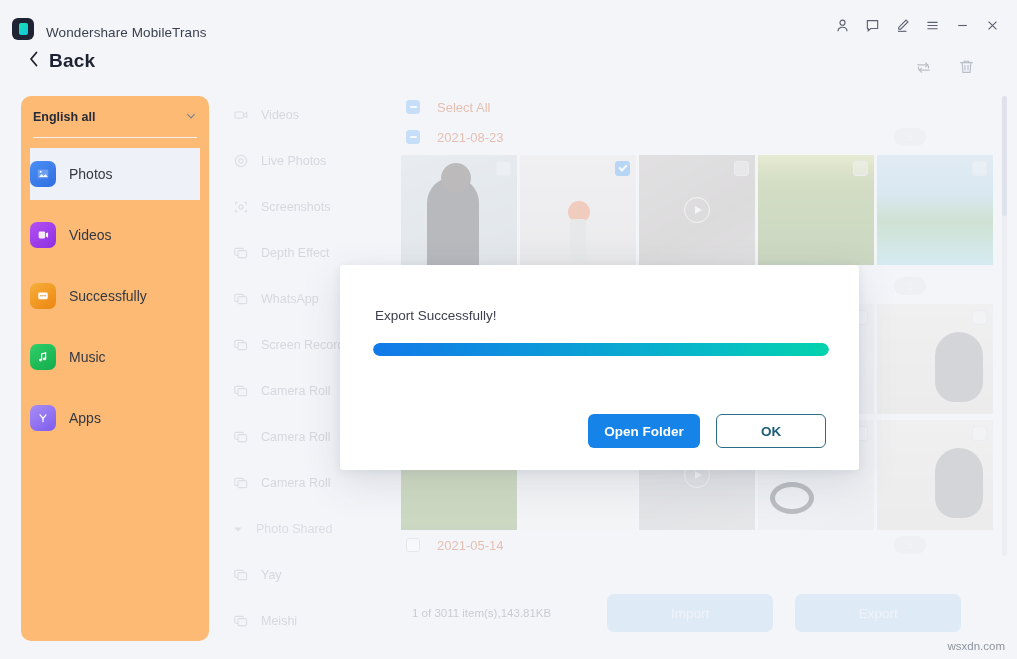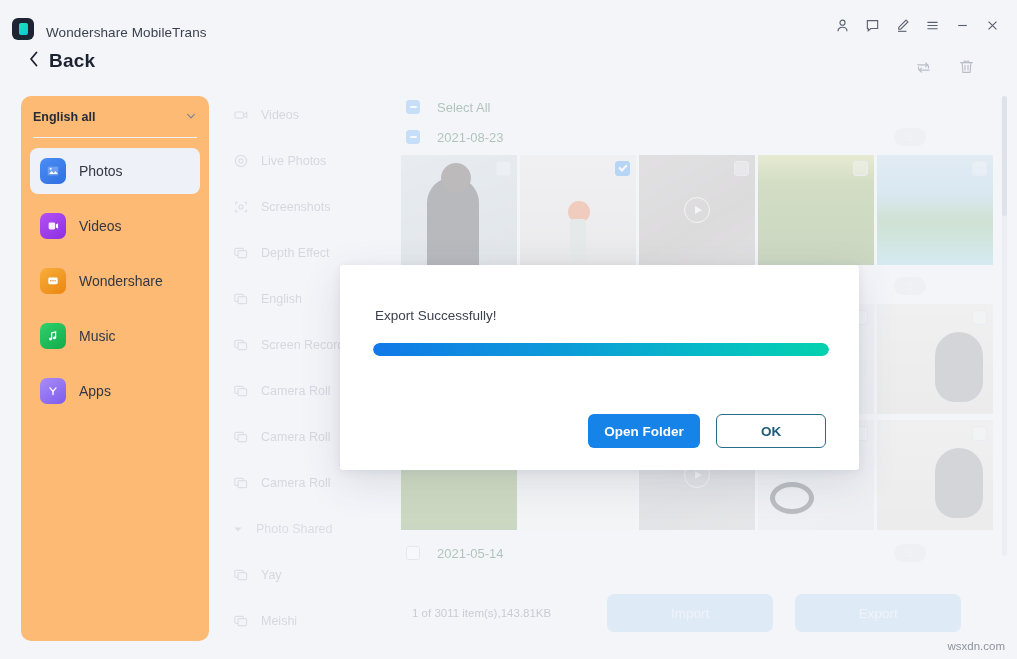--- a/index.html
+++ b/index.html
@@ -80,22 +80,21 @@
   .lang-select {
     height: 42px; margin: 0 12px;
     display: flex; align-items: center;
     border-bottom: 1px solid #eef0f4;
   }
   .lang-label { font-size: 12.5px; font-weight: bold; color: #262b38; }
   .lang-caret { margin-left: auto; color: #7d838f; }
   .nav { padding: 10px 9px 0 9px; }
   .nav-item {
     display: flex; align-items: center;
-    height: 46px; border-radius: 8px;
-    padding-left: 10px;
+    height: 52px; border-radius: 0;
     margin-bottom: 9px;
   }
   .nav-item.active { background: #eef1f7; }
   .nav-icon {
     width: 26px; height: 26px; border-radius: 7px;
     display: flex; align-items: center; justify-content: center;
     flex: none;
     color: #fff;
   }
   .nav-text { margin-left: 13px; font-size: 14px; color: #333843; }
@@ -121,21 +120,21 @@
   .mainpanel {
     position: absolute; left: 398px; top: 92px;
     width: 601px; height: 549px;
     opacity: 0.30;
   }
   .mp-row {
     display: flex; align-items: center;
     padding-left: 8px;
     height: 30px;
   }
-  .mp-row .hdr-label { margin-left: 17px; font-size: 13px; color: #14532d; }
+  .mp-row .hdr-label { margin-left: 17px; font-size: 13px; color: #c2410c; }
   .mp-row .count-badge {
     margin-left: auto; margin-right: 73px;
     background: #e3e5ea; color: #f0f1f4;
     font-size: 11px; border-radius: 9px;
     padding: 3px 13px;
   }
   .cbx {
     width: 14px; height: 14px; border-radius: 3px;
     border: 1.5px solid #c3c8d2; background: #fff;
     flex: none;
@@ -383,21 +382,21 @@
 
       <div class="nav-item">
         <span class="nav-icon" style="background:linear-gradient(145deg,#f7ae3c,#ec8610)">
           <svg width="14" height="14" viewBox="0 0 16 16" fill="#fff">
               <rect x="2.6" y="4" width="10.8" height="7.6" rx="1.6"></rect>
               <circle cx="5.6" cy="7.8" r=".85" fill="#ec8610"></circle>
               <circle cx="8" cy="7.8" r=".85" fill="#ec8610"></circle>
               <circle cx="10.4" cy="7.8" r=".85" fill="#ec8610"></circle>
             </svg>
         </span>
-        <span class="nav-text">Wondershare</span>
+        <span class="nav-text">Successfully</span>
       </div>
 
       <div class="nav-item">
         <span class="nav-icon" style="background:linear-gradient(145deg,#2fd06a,#14ab4c)">
           <svg width="14" height="14" viewBox="0 0 16 16" fill="none" stroke="#fff" stroke-width="1.4" stroke-linecap="round">
               <path d="M6.4 11.3V4.6l4.6-1.3v6.6"></path>
               <circle cx="5" cy="11.5" r="1.6" fill="#fff" stroke="none"></circle>
               <circle cx="9.6" cy="10.2" r="1.6" fill="#fff" stroke="none"></circle>
             </svg>
         </span>
@@ -457,21 +456,21 @@
       <span class="cat-text">Depth Effect</span>
     </div>
 
     <div class="cat-item">
       <span class="cat-icon">
         <svg width="16" height="16" viewBox="0 0 16 16" fill="none" stroke="currentColor" stroke-width="1.2">
             <rect x="1.8" y="3.4" width="8.6" height="7" rx="1.1"></rect>
             <rect x="5" y="5.6" width="8.6" height="7" rx="1.1" fill="#f2f3f6"></rect>
           </svg>
       </span>
-      <span class="cat-text">English</span>
+      <span class="cat-text">WhatsApp</span>
     </div>
 
     <div class="cat-item">
       <span class="cat-icon">
         <svg width="16" height="16" viewBox="0 0 16 16" fill="none" stroke="currentColor" stroke-width="1.2">
             <rect x="1.8" y="3.4" width="8.6" height="7" rx="1.1"></rect>
             <rect x="5" y="5.6" width="8.6" height="7" rx="1.1" fill="#f2f3f6"></rect>
           </svg>
       </span>
       <span class="cat-text">Screen Recorder</span>
@@ -606,21 +605,21 @@
           <span class="tcbx"></span>
         </div>
       <div class="thumb th-cable">
           <span class="tcbx"></span>
         </div>
       <div class="thumb th-totoro">
           <span class="tcbx"></span>
         </div>
     </div>
 
-    <div class="mp-row" style="margin-top:8px">
+    <div class="mp-row" style="">
       <span class="cbx"></span>
       <span class="hdr-label">2021-05-14</span>
       <span class="count-badge">5</span>
     </div>
   </div>
 
   <div class="bottombar">
     <span class="count-text">1 of 3011 item(s),143.81KB</span>
     <div class="act-btn import">Import</div>
     <div class="act-btn export">Export</div>

